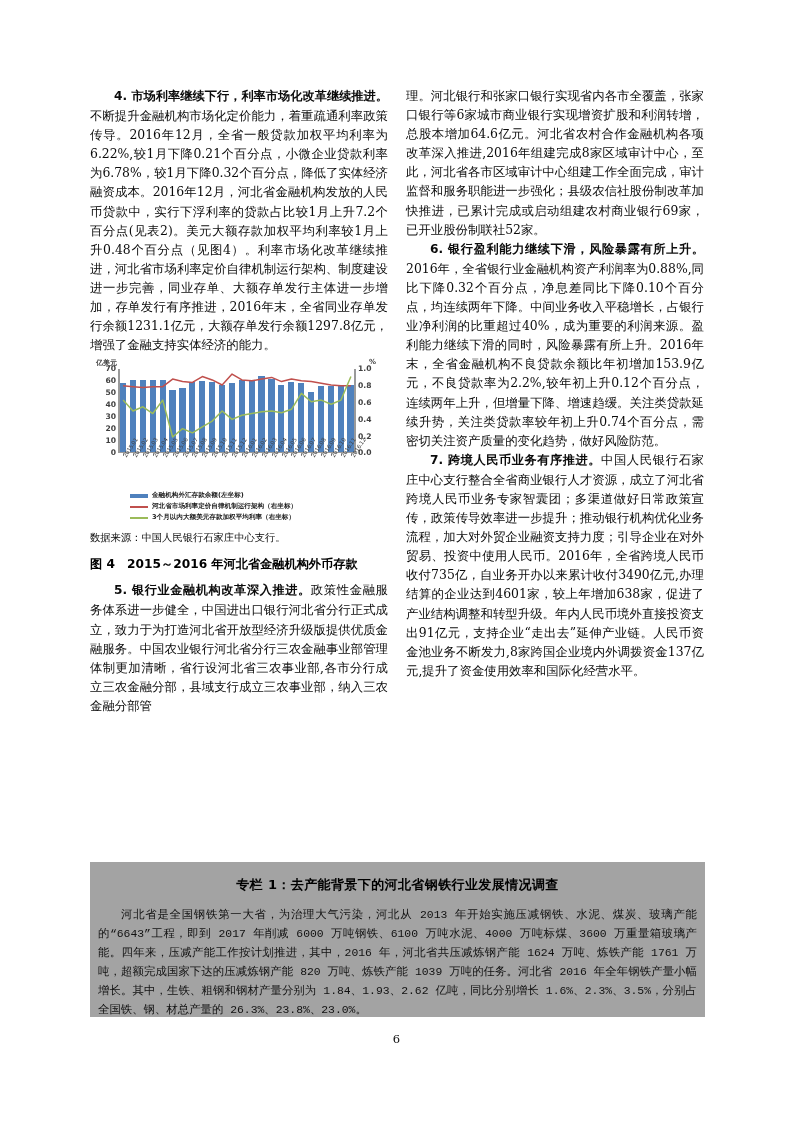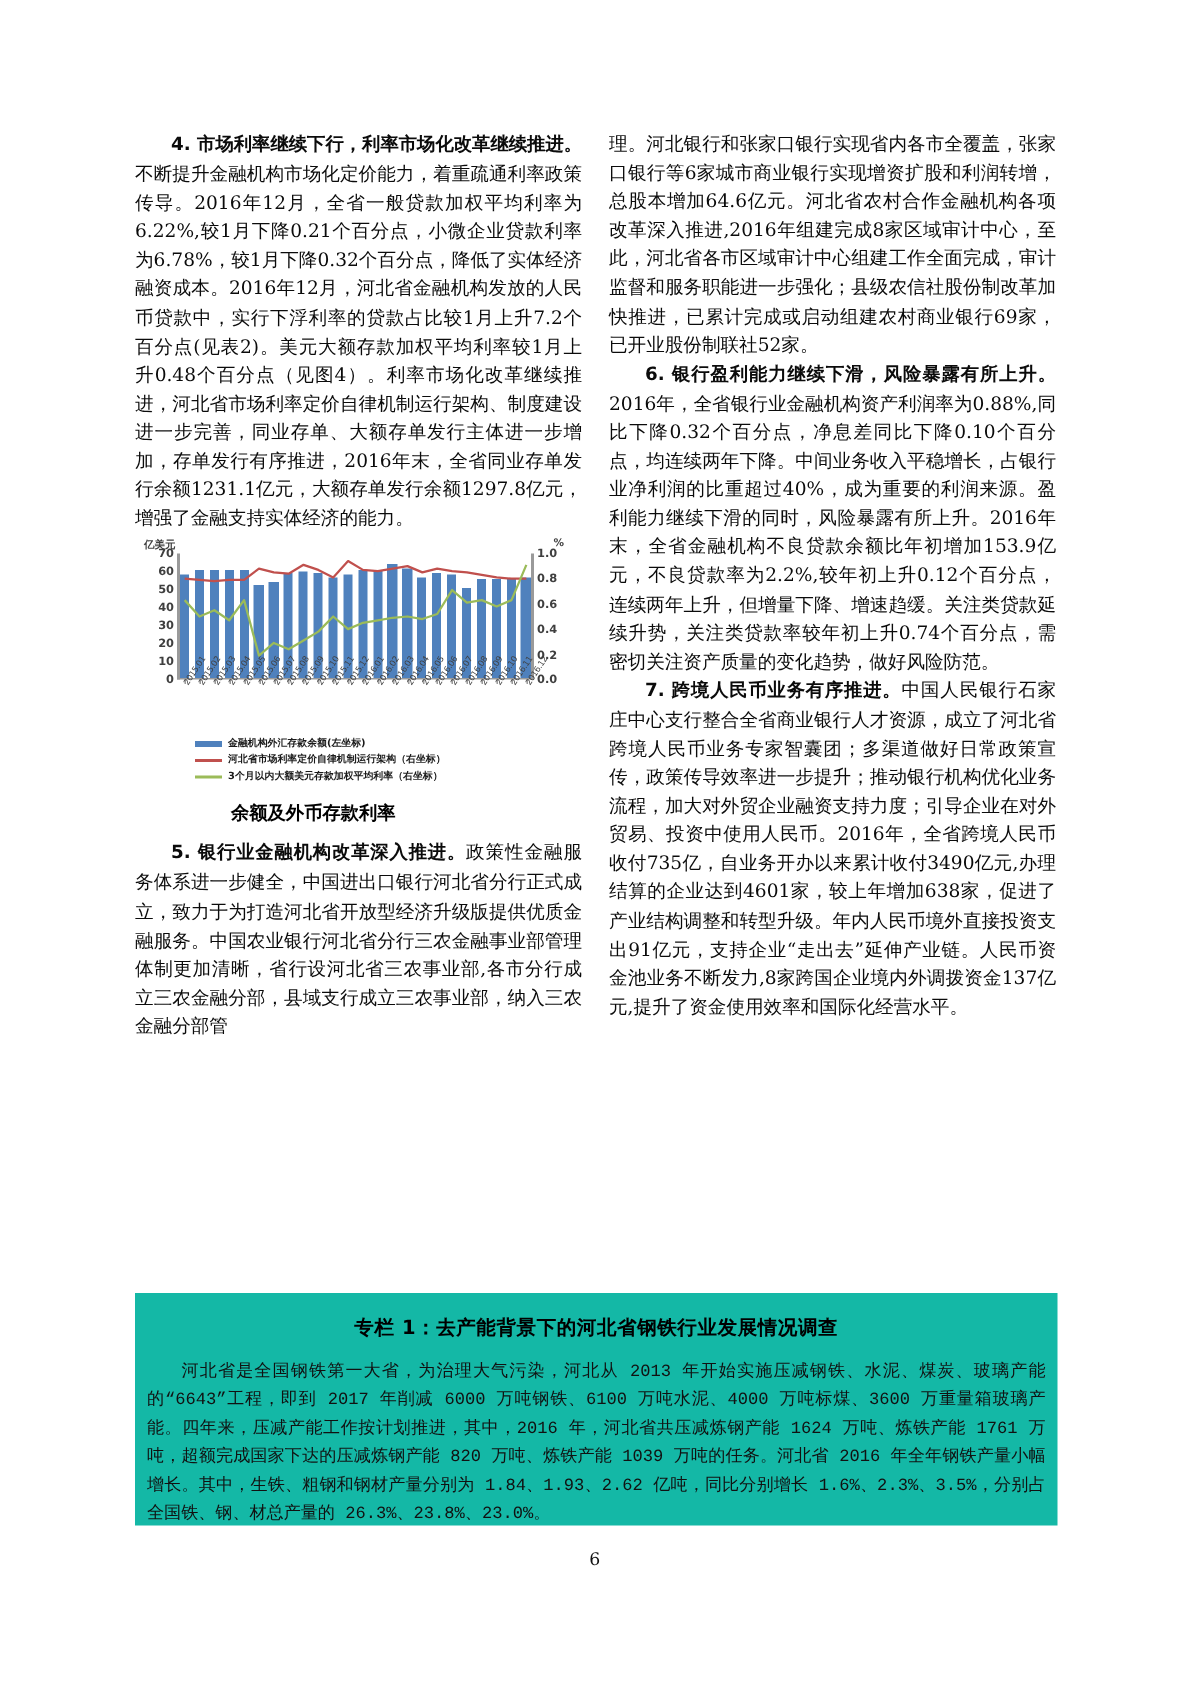--- a/index.html
+++ b/index.html
@@ -203,21 +203,21 @@
     padding-left: 64px;
   }
 
   
   .box {
     position: absolute;
     left: 90px;
     top: 862px;
     width: 615px;
     height: 155px;
-    background: #14b8a6;
+    background: #a3a3a3;
     box-sizing: border-box;
     padding: 14px 8px 10px 8px;
   }
   .box-title {
     text-align: center;
     font-size: 13px;
     font-weight: bold;
     font-family: "DejaVu Sans", "Liberation Sans", sans-serif;
     color: #000;
     letter-spacing: 0.4px;
@@ -373,23 +373,24 @@
           <div class="legend-row">
             <span class="swatch-line"></span>
             <span>河北省市场利率定价自律机制运行架构（右坐标）</span>
           </div>
           <div class="legend-row">
             <span class="swatch-line green"></span>
             <span>3个月以内大额美元存款加权平均利率（右坐标）</span>
           </div>
         </div>
 
+        <div class="source">数据来源：中国人民银行石家庄中心支行。</div>
 
         <div class="fig-caption">
-          <span class="line2">余额及外币存款利率</span>
+          <span>图 4　2015～2016 年河北省金融机构外币存款</span>
         </div>
       </div>
 
       <p class="body-text indent" style="margin-top:6px;"><span class="heading-run">5. 银行业金融机构改革深入推进。</span><span>政策性金融服务体系进一步健全，中国进出口银行河北省分行正式成立，致力于为打造河北省开放型经济升级版提供优质金融服务。中国农业银行河北省分行三农金融事业部管理体制更加清晰，省行设河北省三农事业部,各市分行成立三农金融分部，县域支行成立三农事业部，纳入三农金融分部管</span></p>
     </div>
 
     <div class="col">
       <p class="body-text">理。河北银行和张家口银行实现省内各市全覆盖，张家口银行等6家城市商业银行实现增资扩股和利润转增，总股本增加64.6亿元。河北省农村合作金融机构各项改革深入推进,2016年组建完成8家区域审计中心，至此，河北省各市区域审计中心组建工作全面完成，审计监督和服务职能进一步强化；县级农信社股份制改革加快推进，已累计完成或启动组建农村商业银行69家，已开业股份制联社52家。</p>
 
       <p class="body-text indent"><span class="heading-run">6. 银行盈利能力继续下滑，风险暴露有所上升。</span><span>2016年，全省银行业金融机构资产利润率为0.88%,同比下降0.32个百分点，净息差同比下降0.10个百分点，均连续两年下降。中间业务收入平稳增长，占银行业净利润的比重超过40%，成为重要的利润来源。盈利能力继续下滑的同时，风险暴露有所上升。2016年末，全省金融机构不良贷款余额比年初增加153.9亿元，不良贷款率为2.2%,较年初上升0.12个百分点，连续两年上升，但增量下降、增速趋缓。关注类贷款延续升势，关注类贷款率较年初上升0.74个百分点，需密切关注资产质量的变化趋势，做好风险防范。</span></p>

